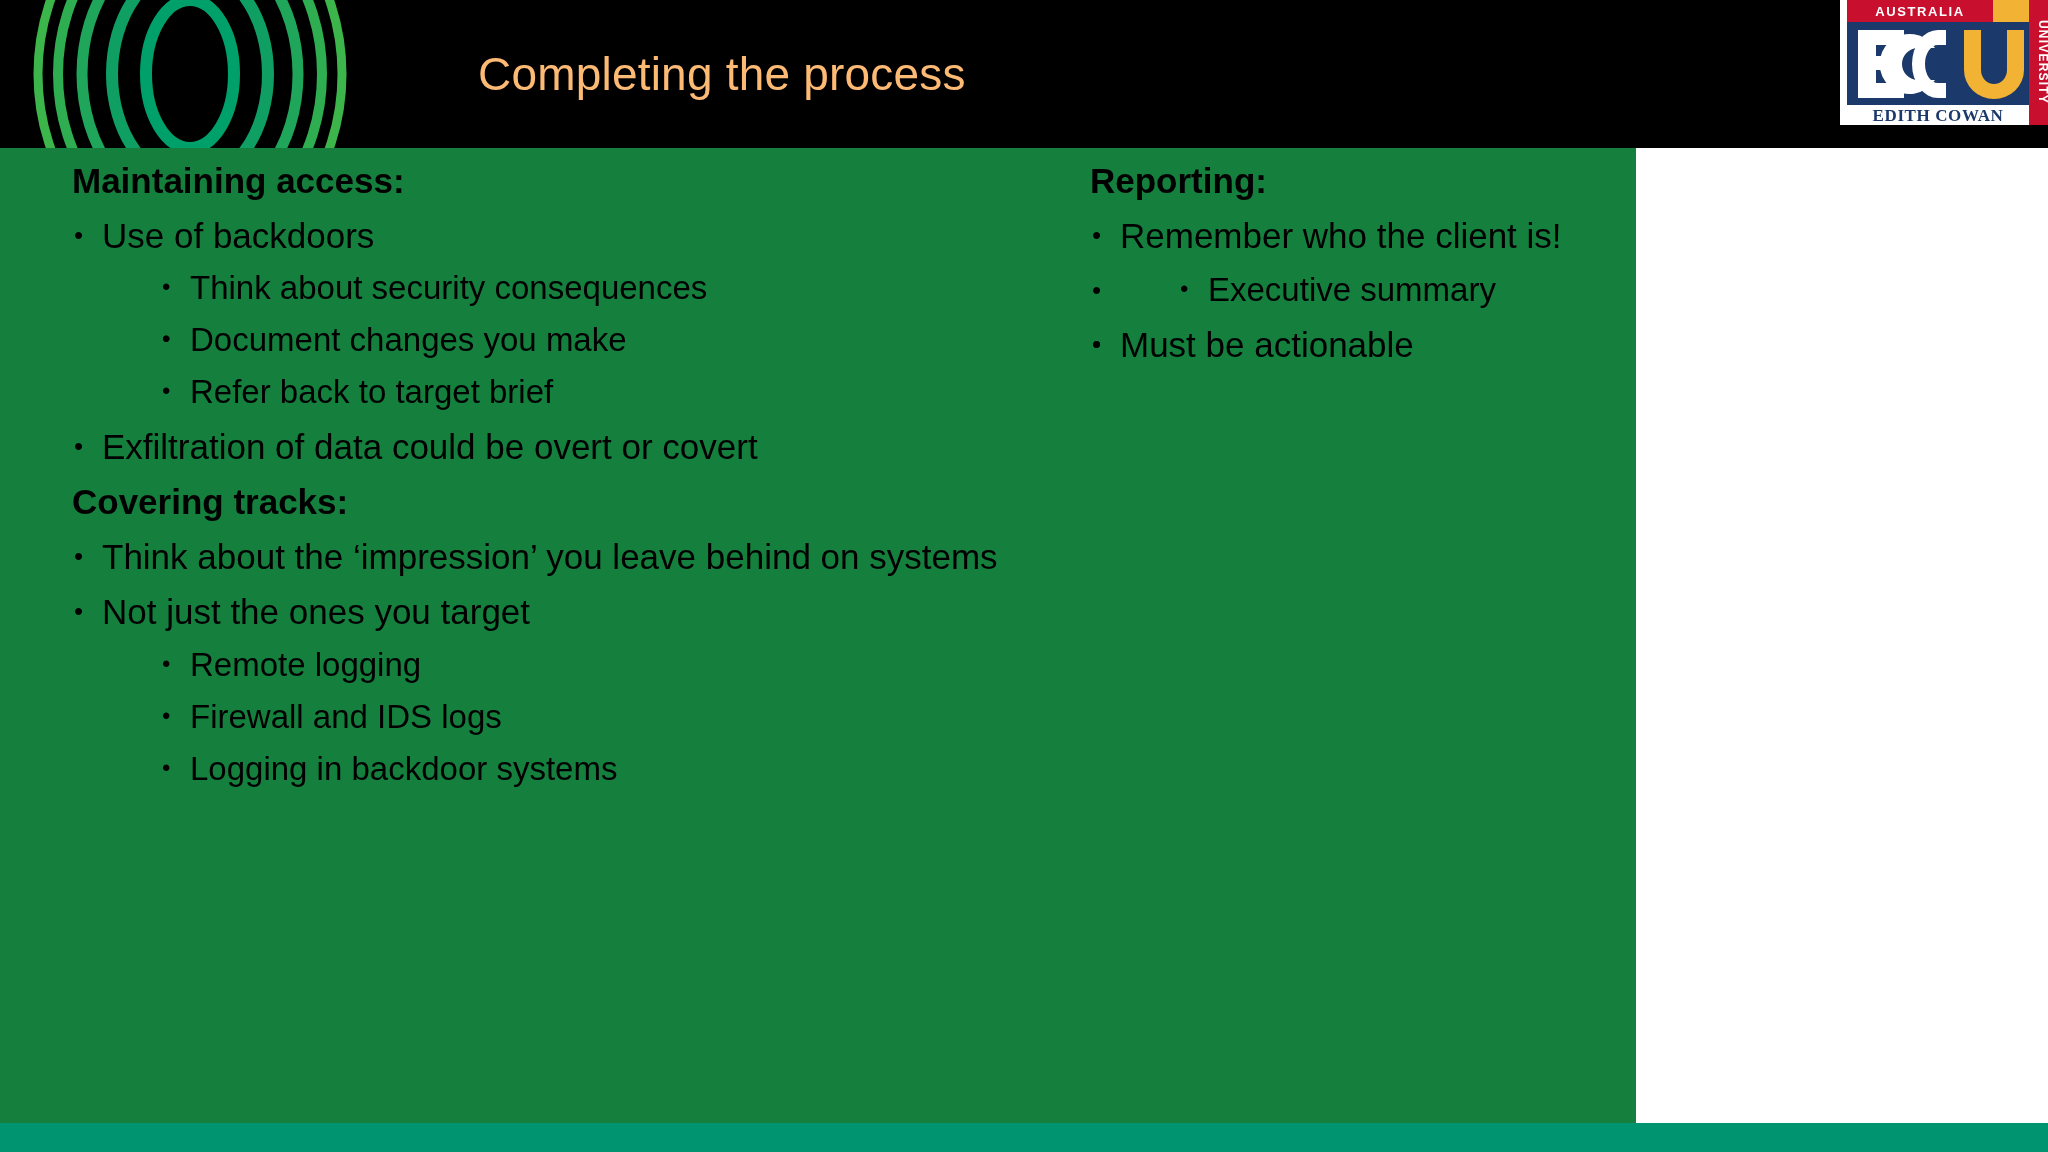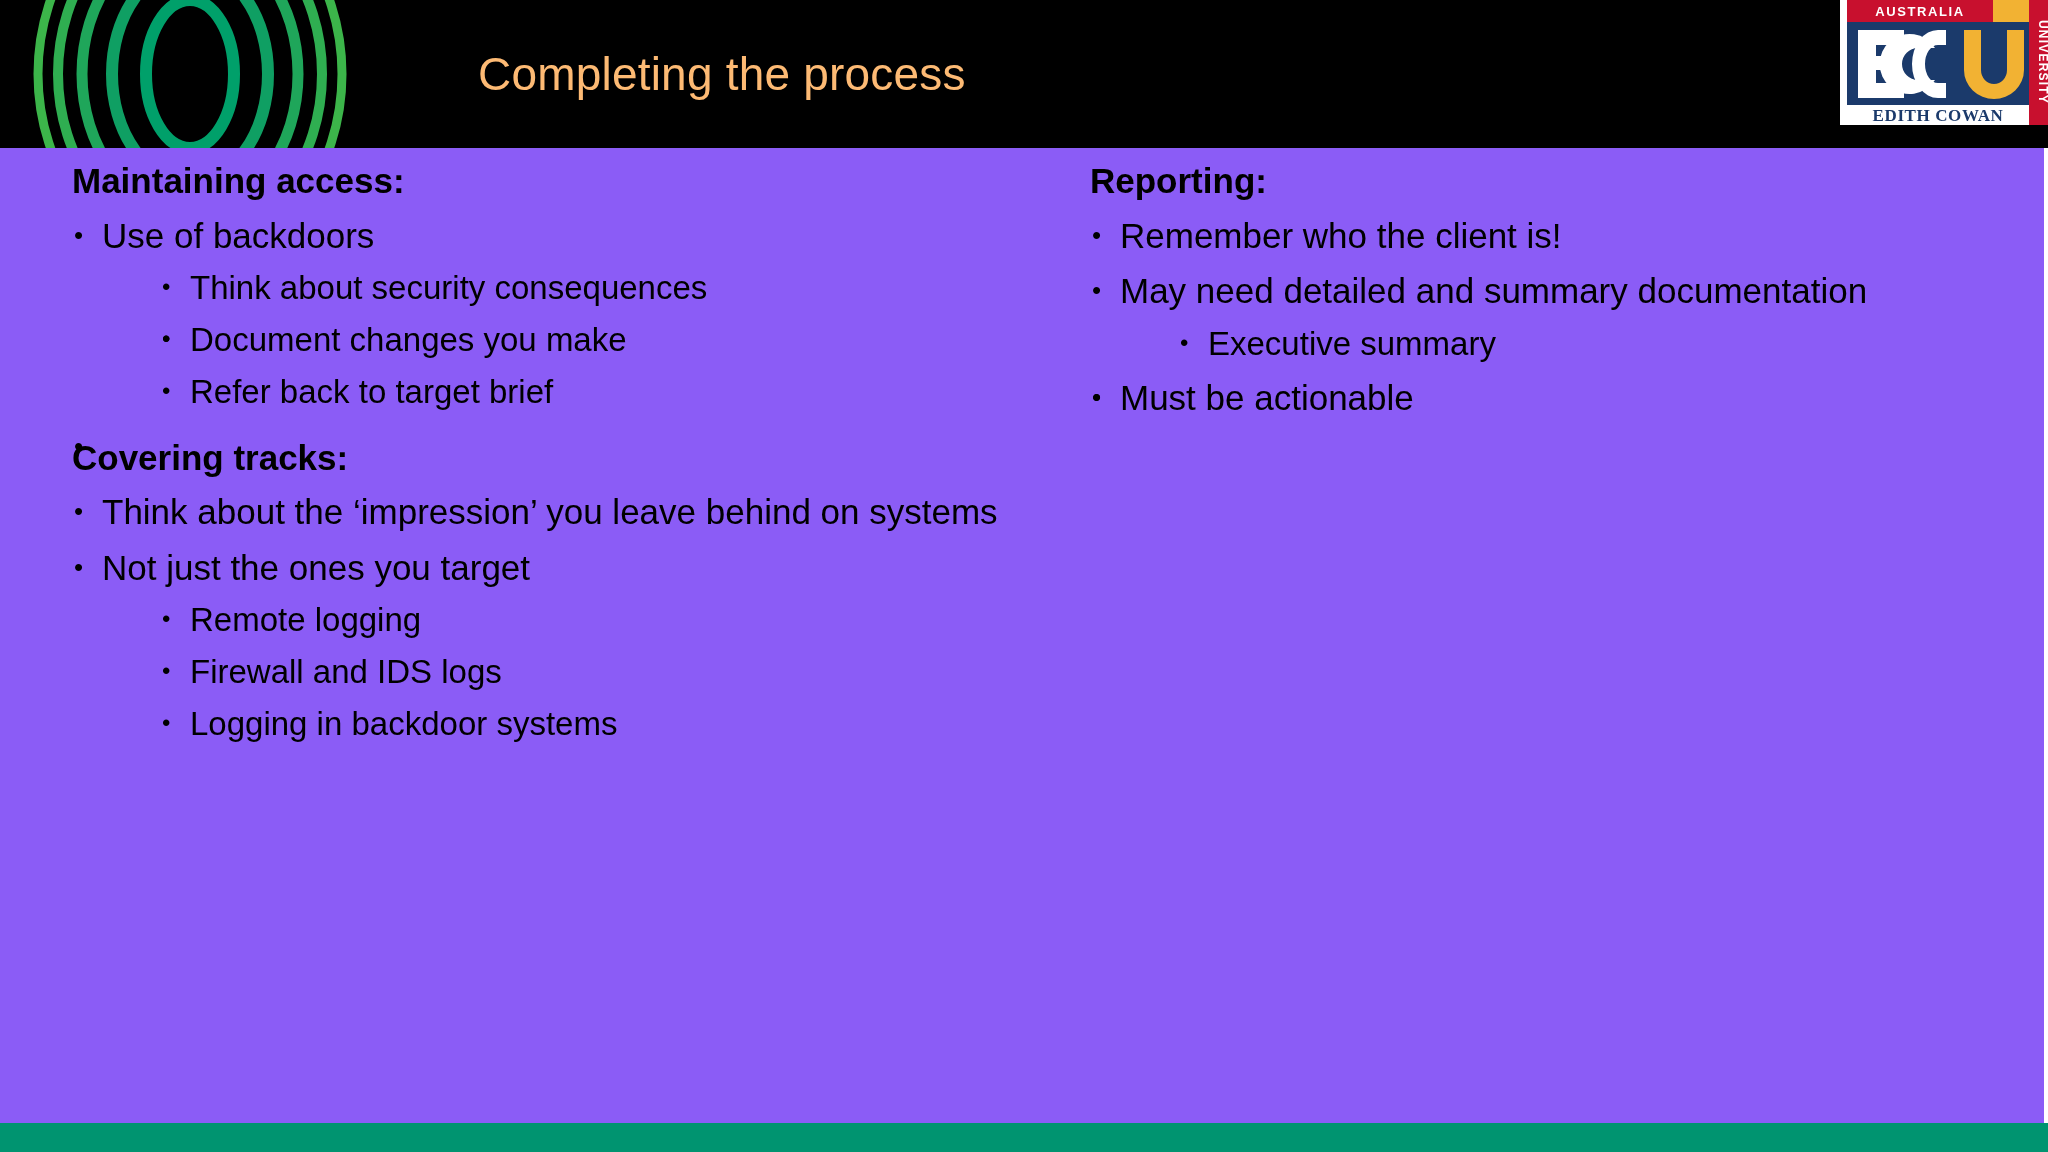--- a/index.html
+++ b/index.html
@@ -61,23 +61,23 @@
     background: #d946ef;
     overflow: hidden;
   }
   .logo svg { display: block; }
 
   
   .content {
     position: absolute;
     left: 0;
     top: 148px;
-    width: 2044px;
+    width: 1636px;
     height: 975px;
-    background: #8b5cf6;
+    background: #15803d;
   }
 
   .col {
     position: absolute;
     top: 0;
   }
   .col-left  { left: 72px;  width: 1010px; }
   .col-right { left: 1090px; width: 900px; }
 
   .heading {
@@ -244,20 +244,21 @@
             <span>Document changes you make</span>
           </li>
           <li class="bullet">
             <span class="b">•</span>
             <span>Refer back to target brief</span>
           </li>
         </ul>
       </li>
       <li class="bullet">
         <span class="b">•</span>
+        <span>Exfiltration of data could be overt or covert</span>
       </li>
     </ul>
 
     <div class="heading">Covering tracks:</div>
 
     <ul class="lvl1">
       <li class="bullet">
         <span class="b">•</span>
         <span>Think about the ‘impression’ you leave behind on systems</span>
       </li>
@@ -286,21 +287,20 @@
 
     <div class="heading">Reporting:</div>
 
     <ul class="lvl1">
       <li class="bullet">
         <span class="b">•</span>
         <span>Remember who the client is!</span>
       </li>
       <li class="bullet">
         <span class="b">•</span>
-        <span>May need detailed and summary documentation</span>
         <ul class="lvl3">
           <li class="bullet">
             <span class="b">•</span>
             <span>Executive summary</span>
           </li>
         </ul>
       </li>
       <li class="bullet">
         <span class="b">•</span>
       </li>

